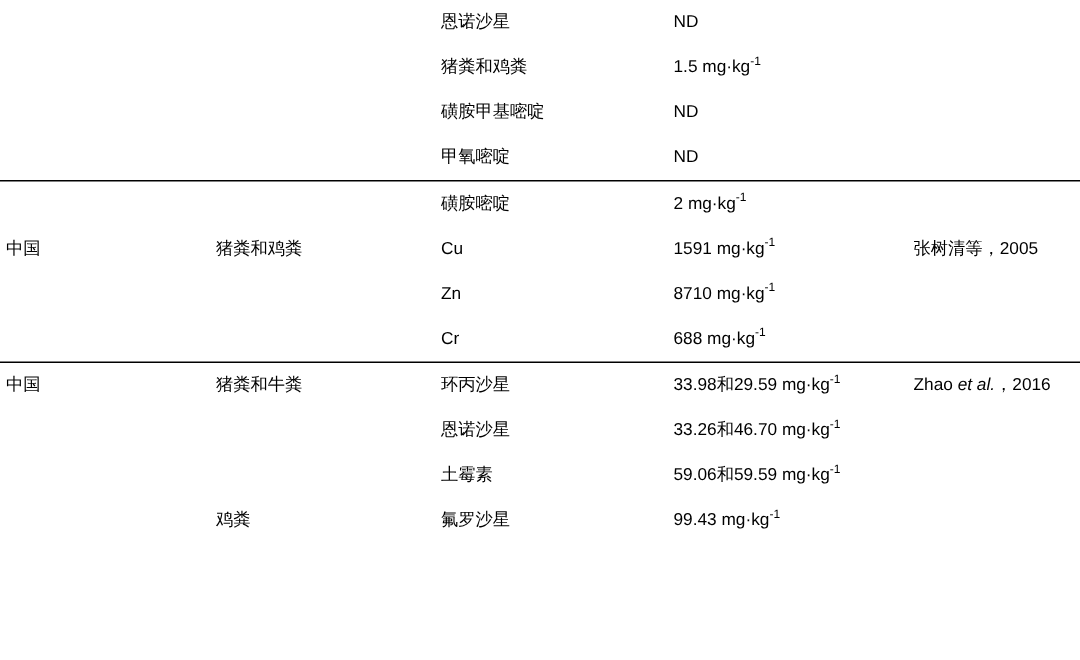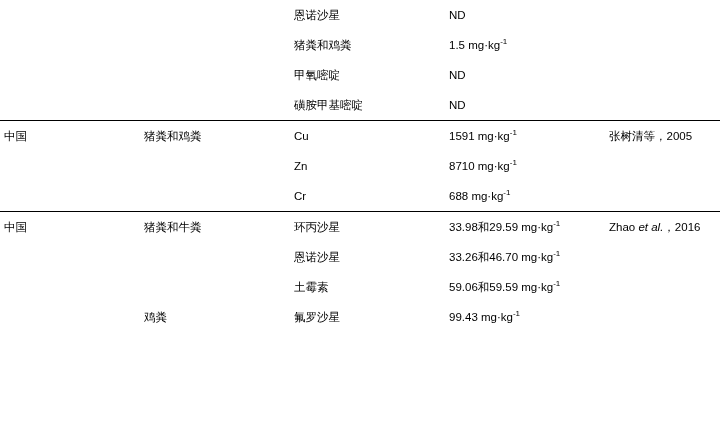--- a/index.html
+++ b/index.html
@@ -120,53 +120,70 @@
           </td>
         </tr>
         <tr class="data-row">
           <td class="c-country">
             <div class="cell-inner"></div>
           </td>
           <td class="c-source">
             <div class="cell-inner"></div>
           </td>
           <td class="c-analyte">
+            <div class="cell-inner">磺胺甲基嘧啶</div>
+          </td>
+          <td class="c-value">
+            <div class="cell-inner"><span>ND</span></div>
+          </td>
+          <td class="c-ref">
+            <div class="cell-inner"><span></span></div>
+          </td>
+        </tr>
+        <tr class="data-row">
+          <td class="c-country">
+            <div class="cell-inner"></div>
+          </td>
+          <td class="c-source">
+            <div class="cell-inner"></div>
+          </td>
+          <td class="c-analyte">
             <div class="cell-inner">甲氧嘧啶</div>
-          </td>
-          <td class="c-value">
-            <div class="cell-inner"><span>ND</span></div>
-          </td>
-          <td class="c-ref">
-            <div class="cell-inner"><span></span></div>
-          </td>
-        </tr>
-        <tr class="data-row">
-          <td class="c-country">
-            <div class="cell-inner"></div>
-          </td>
-          <td class="c-source">
-            <div class="cell-inner"></div>
-          </td>
-          <td class="c-analyte">
-            <div class="cell-inner">磺胺甲基嘧啶</div>
           </td>
           <td class="c-value">
             <div class="cell-inner"><span>ND</span></div>
           </td>
           <td class="c-ref">
             <div class="cell-inner"><span></span></div>
           </td>
         </tr>
         <tr class="rule-row">
           <td colspan="5">
             <div class="rule"></div>
           </td>
         </tr>
         <tr class="data-row">
           <td class="c-country">
+            <div class="cell-inner"></div>
+          </td>
+          <td class="c-source">
+            <div class="cell-inner"></div>
+          </td>
+          <td class="c-analyte">
+            <div class="cell-inner">磺胺嘧啶</div>
+          </td>
+          <td class="c-value">
+            <div class="cell-inner"><span>2 mg·kg</span><sup>-1</sup></div>
+          </td>
+          <td class="c-ref">
+            <div class="cell-inner"><span></span></div>
+          </td>
+        </tr>
+        <tr class="data-row">
+          <td class="c-country">
             <div class="cell-inner">中国</div>
           </td>
           <td class="c-source">
             <div class="cell-inner">猪粪和鸡粪</div>
           </td>
           <td class="c-analyte">
             <div class="cell-inner">Cu</div>
           </td>
           <td class="c-value">
             <div class="cell-inner"><span>1591 mg·kg</span><sup>-1</sup></div>

